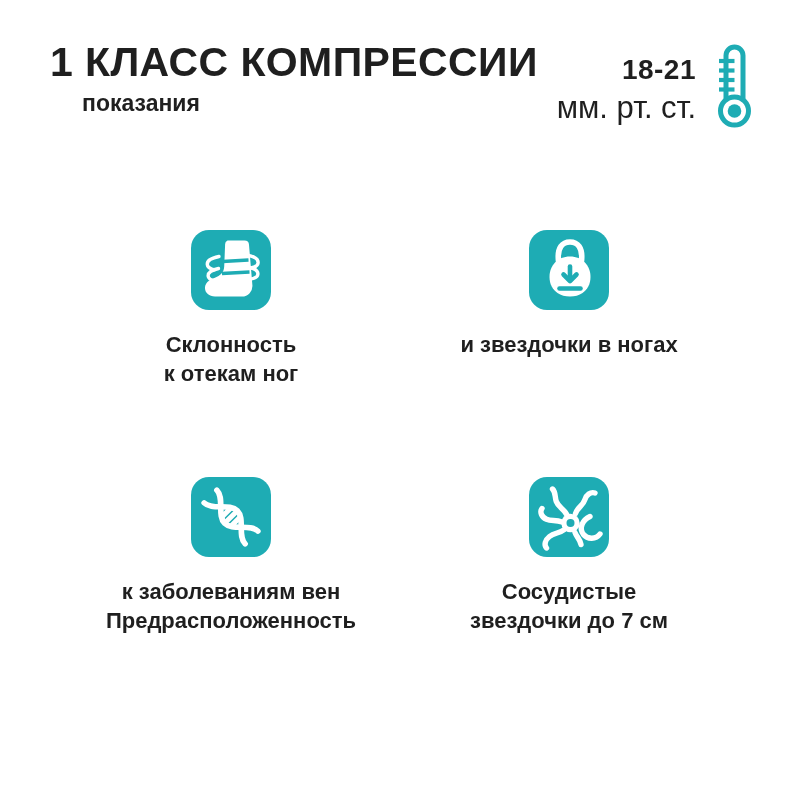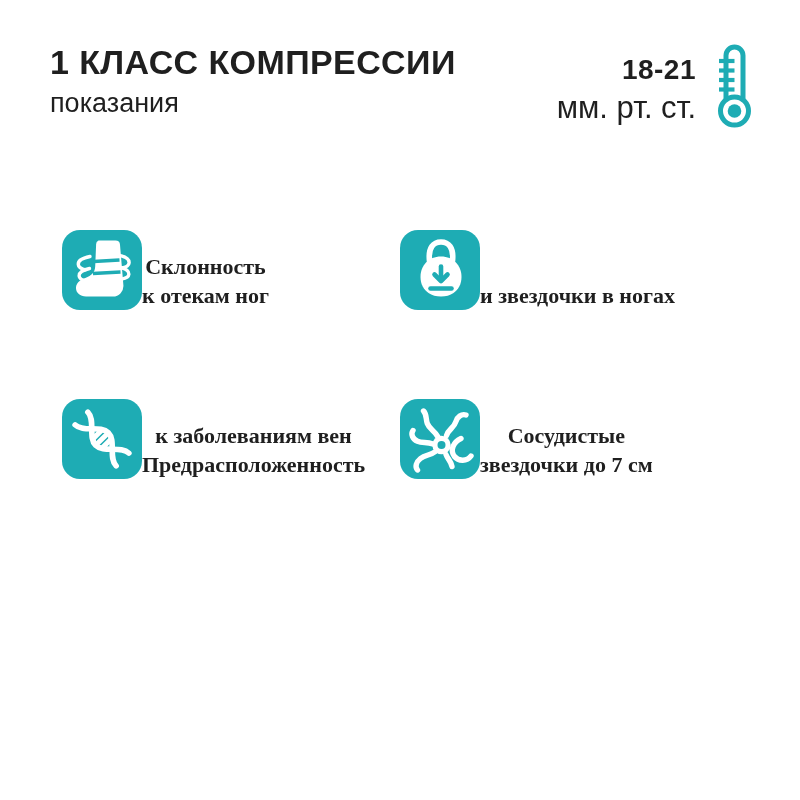--- a/index.html
+++ b/index.html
@@ -5,33 +5,33 @@
   :root { --accent:#1EACB4; --ink:#1F1F1F; --bg:#FFFFFF; }
   * { box-sizing:border-box; }
   html,body { margin:0; padding:0; background:#e8e8e8; }
   .canvas {
     position:relative; width:800px; height:800px; margin:0 auto;
     background:var(--bg); color:var(--ink);
     font-family:"Liberation Sans", sans-serif; overflow:hidden;
   }
   
   .header-left { position:absolute; left:50px; top:44px; }
-  .title { margin:0; font-size:34px; line-height:36px; font-weight:700; letter-spacing:0.4px; }
-  .subtitle { font-size:27px; line-height:30px; margin-top:8px; font-weight:400; }
+  .title { margin:0; font-size:41px; line-height:36px; font-weight:700; letter-spacing:0.4px; }
+  .subtitle { font-size:23px; line-height:30px; margin-top:8px; font-weight:700;margin-left:32px; }
   .header-right { position:absolute; right:38px; top:41px; display:flex; align-items:center; gap:9px; }
   .pressure-text { text-align:right; }
   .pressure-value { font-size:28px; line-height:38px; font-weight:700; letter-spacing:0.5px; }
   .pressure-unit { font-size:31px; line-height:31px; margin-top:3px; }
   .therm-svg { display:block; }
   
   .grid {
     position:absolute; left:62px; top:230px; width:676px;
     display:grid; grid-template-columns:338px 338px; row-gap:89px;
   }
-  .cell { display:flex; flex-direction:row; align-items:flex-end;font-family:Liberation Serif, serif; }
+  .cell { display:flex; flex-direction:column; align-items:center; }
   .tile {
     width:80px; height:80px; border-radius:18px; background:var(--accent);
     display:flex; align-items:center; justify-content:center;
   }
   .tile svg { display:block; width:80px; height:80px; }
   .label { margin-top:20px; text-align:center; font-size:22px; line-height:29px; font-weight:700; }
   .label span { display:block; }
 </style>
 </head>
 <body>

